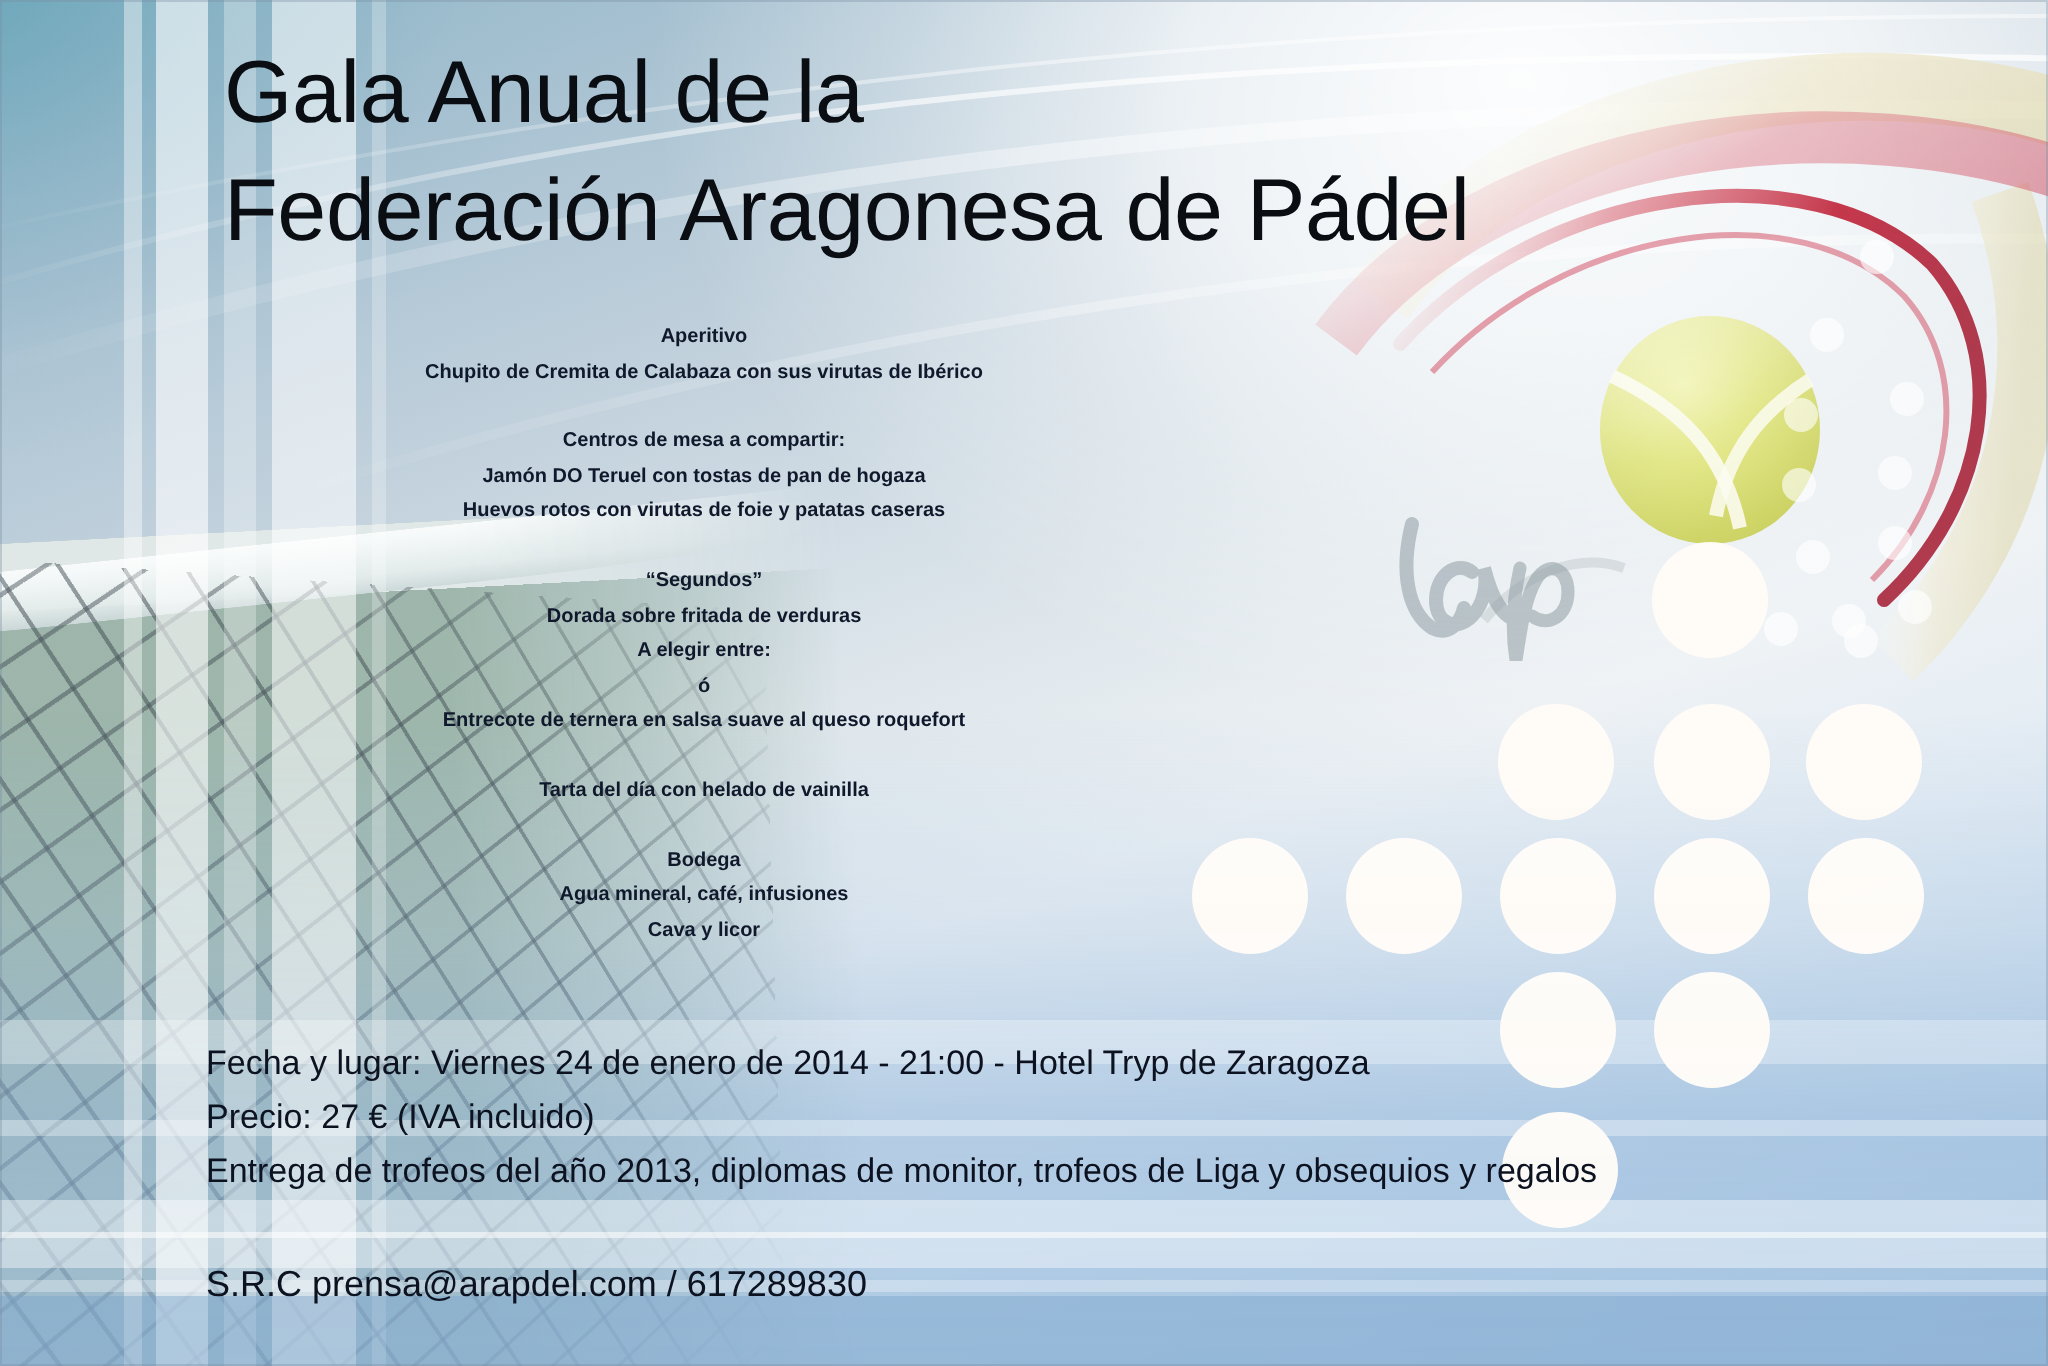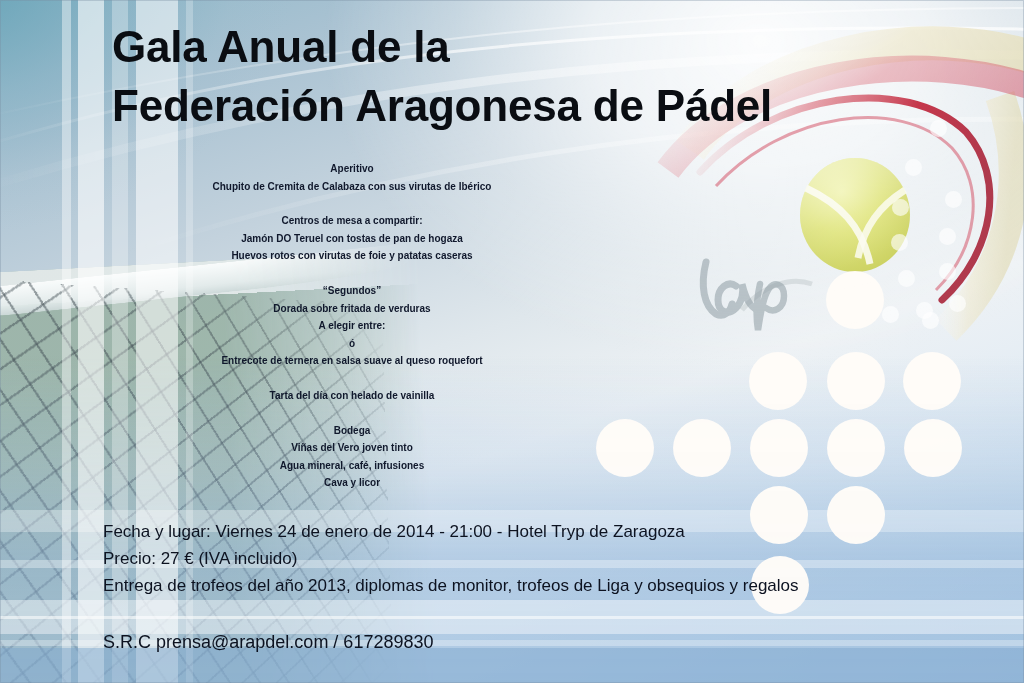--- a/index.html
+++ b/index.html
@@ -90,21 +90,21 @@
   
   .dot{position:absolute;border-radius:50%;}
   .dot-sm{background:rgba(255,255,255,.62);width:17px;height:17px;}
   .dot-lg{background:rgba(255,252,248,.97);width:58px;height:58px;}
 
   
   .title{
     position:absolute;left:112px;top:18px;width:780px;
     color:#0a0d12;
     font-size:44px;line-height:1.34;
-    font-weight:700;
+    font-weight:400;
     letter-spacing:-.2px;
     white-space:pre-line;
   }
   .menu{
     position:absolute;left:32px;top:160px;width:640px;
     text-align:center;
     color:#10182c;
     font-size:10px;
     line-height:17.6px;
     font-weight:bold;
@@ -275,21 +275,20 @@
         <div class="menu-line">Dorada sobre fritada de verduras</div>
         <div class="menu-line">A elegir entre:</div>
         <div class="menu-line">ó</div>
         <div class="menu-line">Entrecote de ternera en salsa suave al queso roquefort</div>
       </div>
       <div class="menu-block">
         <div class="menu-line">Tarta del día con helado de vainilla</div>
       </div>
       <div class="menu-block">
         <div class="menu-line">Bodega</div>
-        <div class="menu-line">Viñas del Vero joven tinto</div>
         <div class="menu-line">Agua mineral, café, infusiones</div>
         <div class="menu-line">Cava y licor</div>
       </div>
     </div>
 
   <div class="info" id="info-root">
       <div>Fecha y lugar: Viernes 24 de enero de 2014 - 21:00 - Hotel Tryp de Zaragoza</div>
       <div>Precio: 27 € (IVA incluido)</div>
       <div>Entrega de trofeos del año 2013, diplomas de monitor, trofeos de Liga y obsequios y regalos</div>
     </div>

